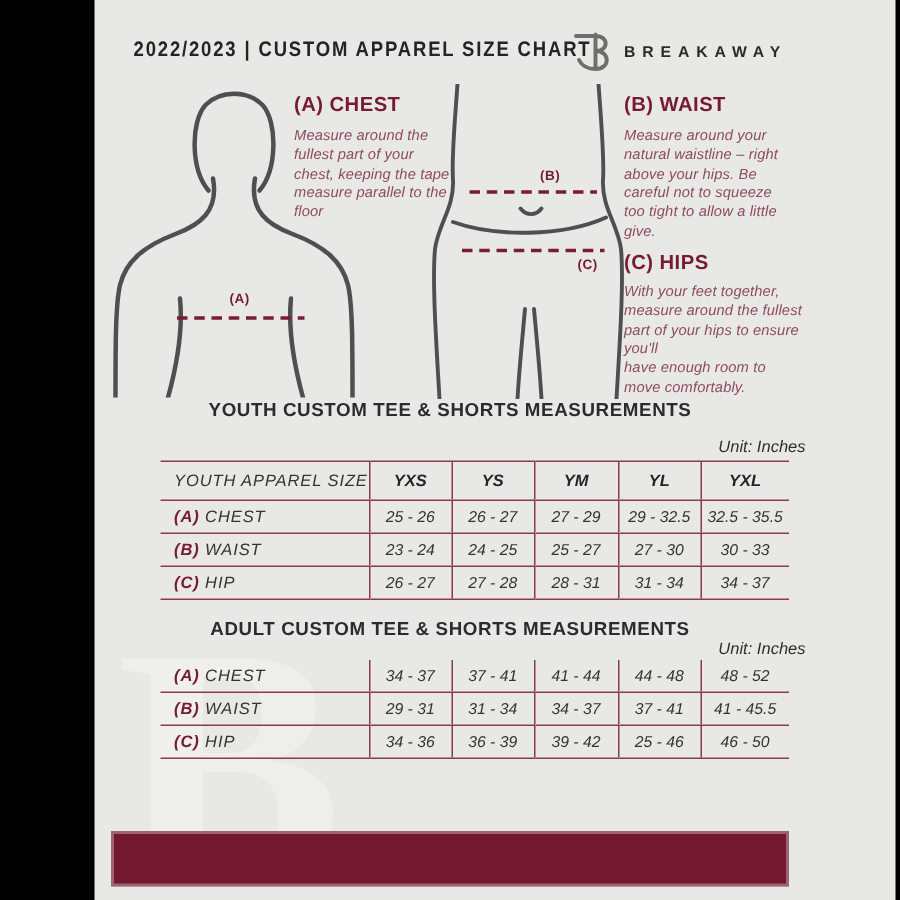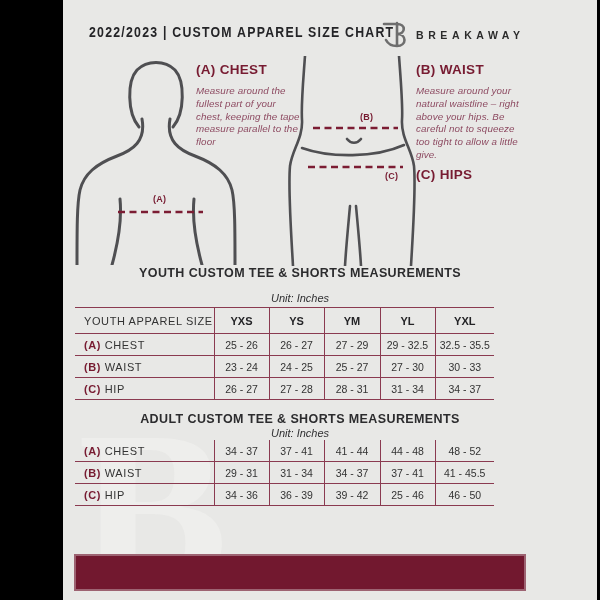--- a/index.html
+++ b/index.html
@@ -35,26 +35,27 @@
   .inst-b{
     position:absolute;font-size:9.8px;font-style:italic;color:#8d4a61;
     line-height:12.8px;letter-spacing:0.1px;white-space:pre-line;
   }
   
   .tbl-title{
     position:absolute;left:0;width:474px;text-align:center;
     font-size:12.5px;font-weight:700;color:#2c2c2e;letter-spacing:0.4px;
   }
   .tbl-unit{
-    position:absolute;left:0;width:474px;text-align:center;
+    position:absolute;left:0;width:474px;text-align:right;
     font-size:11px;font-style:italic;color:#2f2f31;
   }
   .size-table{
-    position:absolute;left:12px;width:419px;border-collapse:collapse;table-layout:fixed;
+    position:absolute;left:44px;width:419px;border-collapse:collapse;table-layout:fixed;
     z-index:2;
+    font-style:italic;
   }
   .size-table td{
     border-bottom:1.5px solid #8a3a50;
     font-size:10.5px;color:#333;text-align:center;padding:0;
   }
   .size-table tr.head td{border-top:1.5px solid #8a3a50;height:25px;}
   .size-table tr.row td{height:21px;}
   .size-table td:not(:first-child){border-left:1.5px solid #8a3a50;}
   .size-table td.lbl{
     text-align:left;padding-left:9px;font-size:11px;color:#333;letter-spacing:0.6px;
@@ -114,20 +115,22 @@
   <div class="diag-label" style="left:297px;top:112px;">(B)</div>
   <div class="diag-label" style="left:322px;top:171px;">(C)</div>
 
   <div class="inst-h" style="left:133px;top:62px;">(A) CHEST</div>
   <div class="inst-b" style="left:133px;top:85px;width:106px;">Measure around the fullest part of your chest, keeping the tape measure parallel to the floor</div>
 
   <div class="inst-h" style="left:353px;top:62px;">(B) WAIST</div>
   <div class="inst-b" style="left:353px;top:85px;width:114px;">Measure around your natural waistline – right above your hips. Be careful not to squeeze too tight to allow a little give.</div>
 
   <div class="inst-h" style="left:353px;top:167px;">(C) HIPS</div>
+  <div class="inst-b" style="left:353px;top:189px;width:120px;">With your feet together, measure around the fullest part of your hips to ensure you'll
+have enough room to move comfortably.</div>
 
   <div class="watermark">B</div>
 
   <div class="tbl-title ttl-y">YOUTH CUSTOM TEE &amp; SHORTS MEASUREMENTS</div>
   <div class="tbl-unit unit-y">Unit: Inches</div>
   <table class="size-table tb-y">
     <colgroup>
       <col style="width:139px">
         <col style="width:55px">
         <col style="width:55px">

